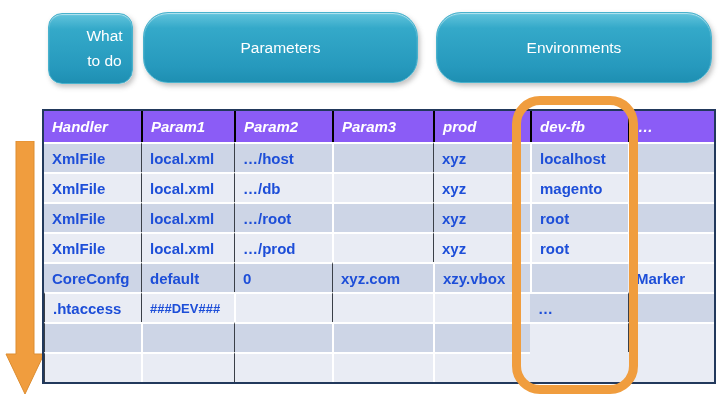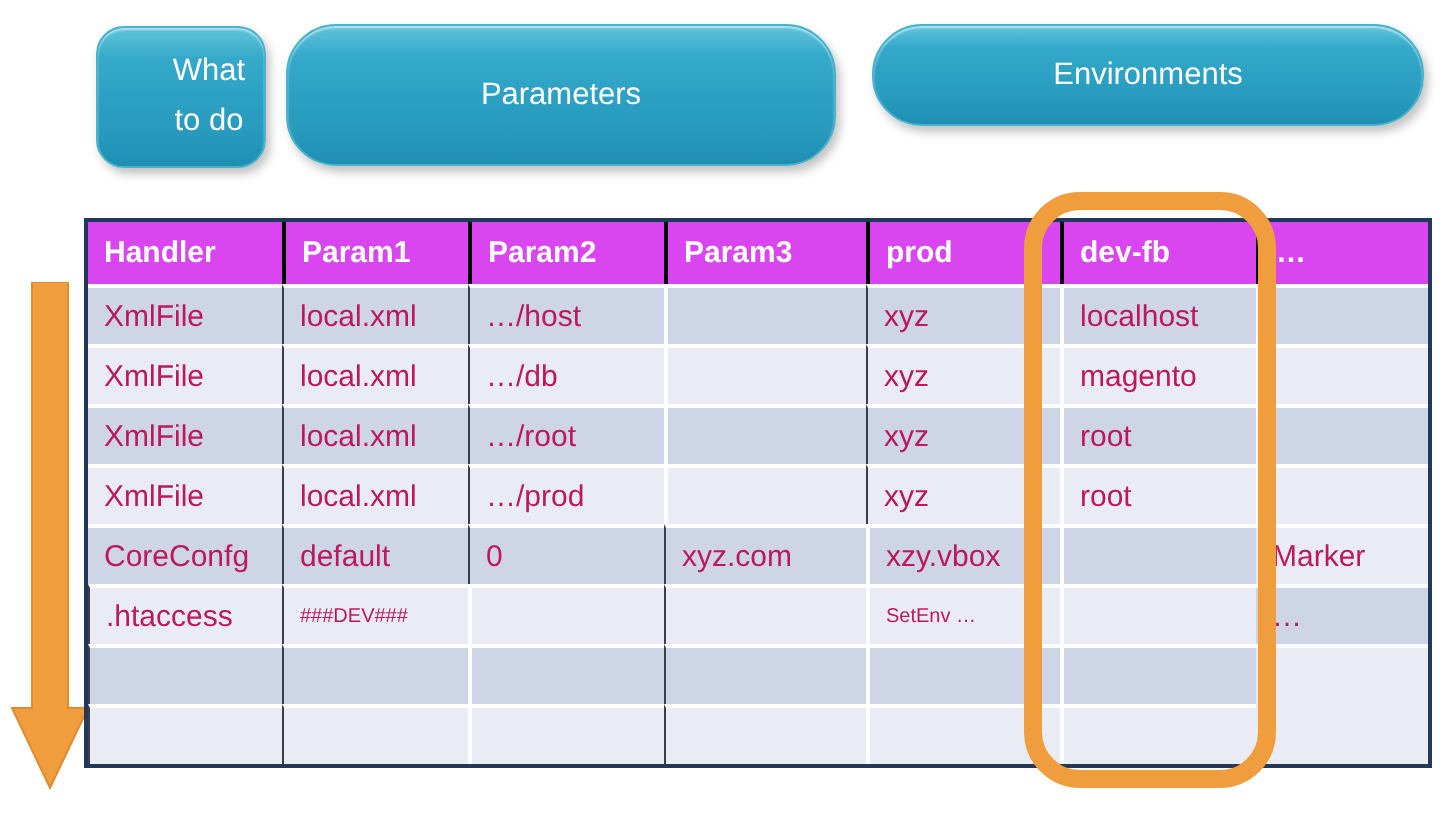--- a/index.html
+++ b/index.html
@@ -12,41 +12,41 @@
     position:absolute;display:flex;align-items:center;justify-content:center;
     color:#fff;font-size:15.5px;text-align:center;
     background:linear-gradient(180deg,#62c4dc 0%,#34a9c9 22%,#2699bd 78%,#1e8fb2 100%);
     border:1px solid #49b2cd;border-radius:25px;
     box-shadow:2px 3px 5px rgba(120,120,120,.45), inset 0 1px 1px rgba(255,255,255,.55);
     box-sizing:border-box;
   }
   .btn-what{left:48px;top:13px;width:85px;height:71px;border-radius:14px;padding-left:28px;}
   .btn-what span{display:inline-block;max-width:50px;line-height:1.55;}
   .btn-params{left:143px;top:12px;width:275px;height:71px;}
-  .btn-envs{left:436px;top:12px;width:276px;height:51px;}
+  .btn-envs{left:436px;top:12px;width:276px;height:71px;}
   
   .tbl{
     position:absolute;left:42px;top:109px;width:674px;height:275px;
     border:2px solid #22395c;box-sizing:border-box;background:#e9ecf4;
     display:grid;
     grid-template-columns:97px 93px 98px 101px 97px 98px 86px;
     grid-template-rows:31px repeat(8,30px);
   }
   .hc,.bc{
     display:flex;align-items:center;padding-left:8px;box-sizing:border-box;
     white-space:nowrap;overflow:hidden;
   }
-  .hc{background:#d946ef;color:#fff;font-weight:bold;font-size:15px;}
+  .hc{background:#8b5cf6;color:#fff;font-weight:bold;font-size:15px;font-style:italic;}
   .hc.vb{border-left:2px solid #000000;}
-  .bc{font-size:15px;color:#be185d;border-top:2px solid #fff;border-left:2px solid #fff;}
+  .bc{font-size:15px;color:#1d4ed8;border-top:2px solid #fff;border-left:2px solid #fff;font-weight:bold;}
   .bc.c0{border-left:none;}
   .bc.vb{border-left:1px solid #3a3f47;}
   .bd{background:#cdd5e6;}
   .bl{background:#e9ecf4;}
-  .small{font-size:10px;}
+  .small{font-size:13px;}
   
   .hl{
     position:absolute;left:512px;top:96px;width:126px;height:298px;
     border:9px solid #f09d3e;border-radius:28px;box-sizing:border-box;
     pointer-events:none;
   }
   .arrow{position:absolute;left:4px;top:141px;pointer-events:none;}
 </style>
 </head>
 <body>
@@ -114,21 +114,20 @@
     <div class="bc bd vb">0</div>
     <div class="bc bd vb">xyz.com</div>
     <div class="bc bd">xzy.vbox</div>
     <div class="bc bd"></div>
 
     <div class="bc bl c0">Marker</div>
     <div class="bc bl vb">.htaccess</div>
     <div class="bc bl vb small">###DEV###</div>
     <div class="bc bl"></div>
     <div class="bc bl vb"></div>
-    <div class="bc bl small">SetEnv …</div>
     <div class="bc bl"></div>
 
     <div class="bc bd c0">…</div>
     <div class="bc bd vb"></div>
     <div class="bc bd vb"></div>
     <div class="bc bd"></div>
     <div class="bc bd vb"></div>
     <div class="bc bd"></div>
     <div class="bc bd"></div>
 

